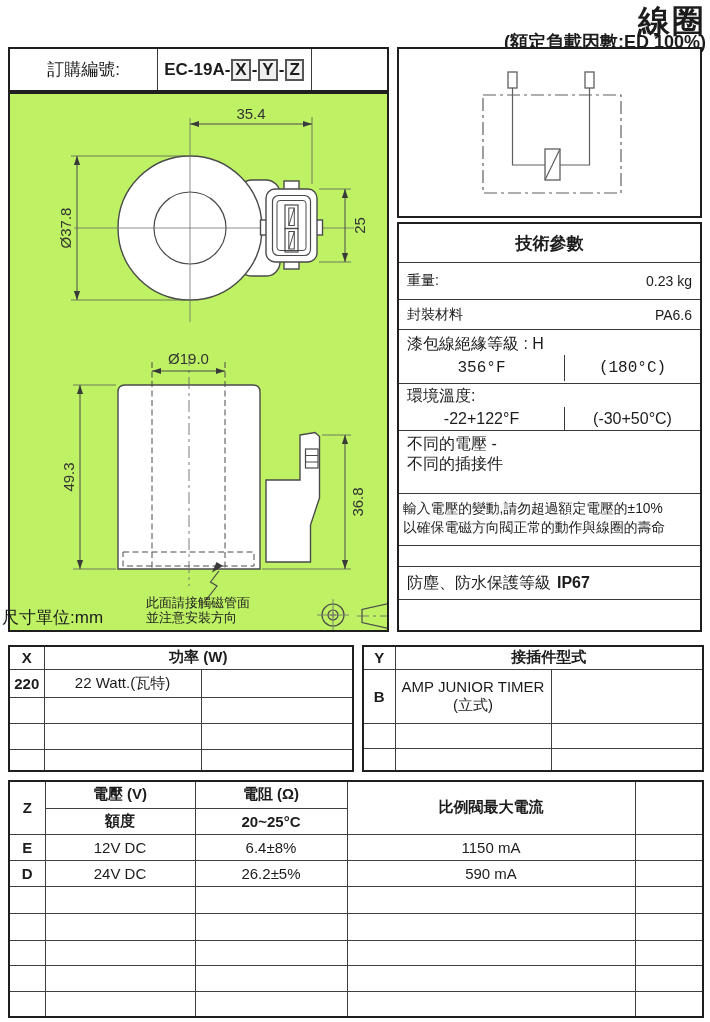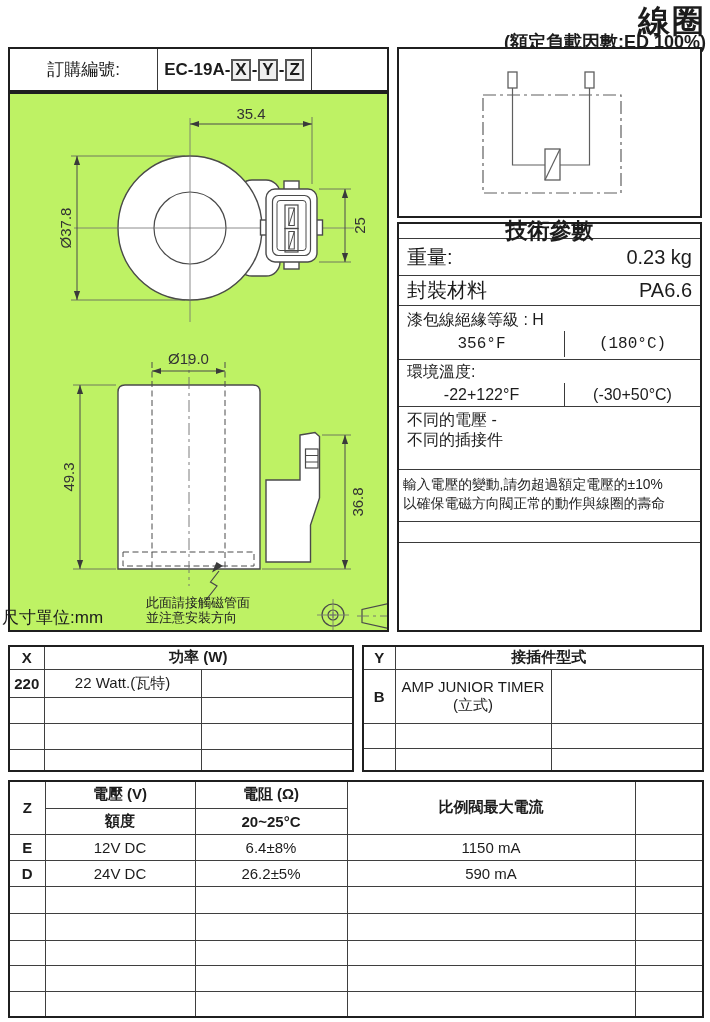--- a/index.html
+++ b/index.html
@@ -35,22 +35,22 @@
   .arr{fill:#3a3a3a;stroke:none;}
   text.dimtxt{font-size:15px;fill:#333;font-family:"Liberation Sans","DejaVu Sans",sans-serif;}
   text.notetxt{font-size:13px;fill:#222;font-family:"Liberation Sans","DejaVu Sans",sans-serif;}
   .w{fill:none;stroke:#5f5f5f;stroke-width:1.2;}
   .s2{fill:#fff;stroke:#5f5f5f;stroke-width:1.3;}
   .cl3{fill:none;stroke:#5f5f5f;stroke-width:1.2;stroke-dasharray:13 4 3 4;}
 
   .unit-label{left:2px;top:606px;font-size:17px;z-index:5;}
 
   
-  .tp-title{height:15px;border-bottom:1.6px solid #3a3a3a;display:flex;align-items:center;justify-content:center;font-weight:bold;font-size:22px;box-sizing:border-box;text-align:right;}
-  .tp-kv{display:flex;align-items:center;justify-content:space-between;padding:0 8px;border-bottom:1.6px solid #3a3a3a;box-sizing:border-box;font-size:20px;}
+  .tp-title{height:39px;border-bottom:1.6px solid #3a3a3a;display:flex;align-items:center;justify-content:center;font-weight:bold;font-size:17px;box-sizing:border-box;text-align:right;}
+  .tp-kv{display:flex;align-items:center;justify-content:space-between;padding:0 8px;border-bottom:1.6px solid #3a3a3a;box-sizing:border-box;font-size:14px;}
   .tp-kv.h37{height:37px;} .tp-kv.h30{height:30px;}
   .tp-block{border-bottom:1.6px solid #3a3a3a;box-sizing:border-box;}
   .tp-line1{padding:4px 0 0 8px;font-size:16px;}
   .tp-split{display:flex;align-items:stretch;}
   .tp-split .l{width:165px;display:flex;align-items:center;justify-content:center;font-size:16px;}
   .tp-split .r{flex:1;border-left:1.6px solid #3a3a3a;display:flex;align-items:center;justify-content:center;font-size:16px;}
   .tp-custom{height:63px;padding:3px 0 0 8px;font-size:16px;line-height:20px;border-bottom:1.6px solid #3a3a3a;box-sizing:border-box;}
   .tp-note{height:52px;padding:5px 0 16px 4px;font-size:13.8px;line-height:19px;border-bottom:1.6px solid #3a3a3a;box-sizing:border-box;}
   .tp-gap{height:21px;border-bottom:1.6px solid #3a3a3a;box-sizing:border-box;}
   .tp-prot{height:33px;display:flex;align-items:center;padding-left:8px;font-size:16px;border-bottom:1.6px solid #3a3a3a;box-sizing:border-box;}
@@ -222,20 +222,24 @@
     </div>
     <div class="tp-custom">
       <div>不同的電壓 -</div>
       <div>不同的插接件</div>
     </div>
     <div class="tp-note">
       <div>輸入電壓的變動,請勿超過額定電壓的±10%</div>
       <div>以確保電磁方向閥正常的動作與線圈的壽命</div>
     </div>
     <div class="tp-gap"></div>
+    <div class="tp-prot">
+      <span>防塵、防水保護等級</span>
+      <span class="v">IP67</span>
+    </div>
   </div>
 
   <table class="grid xt">
     <colgroup>
         <col style="width:35px;">
         <col style="width:157px;">
         <col style="width:152px;">
       </colgroup>
     <tbody>
         <tr style="height:23px;">

